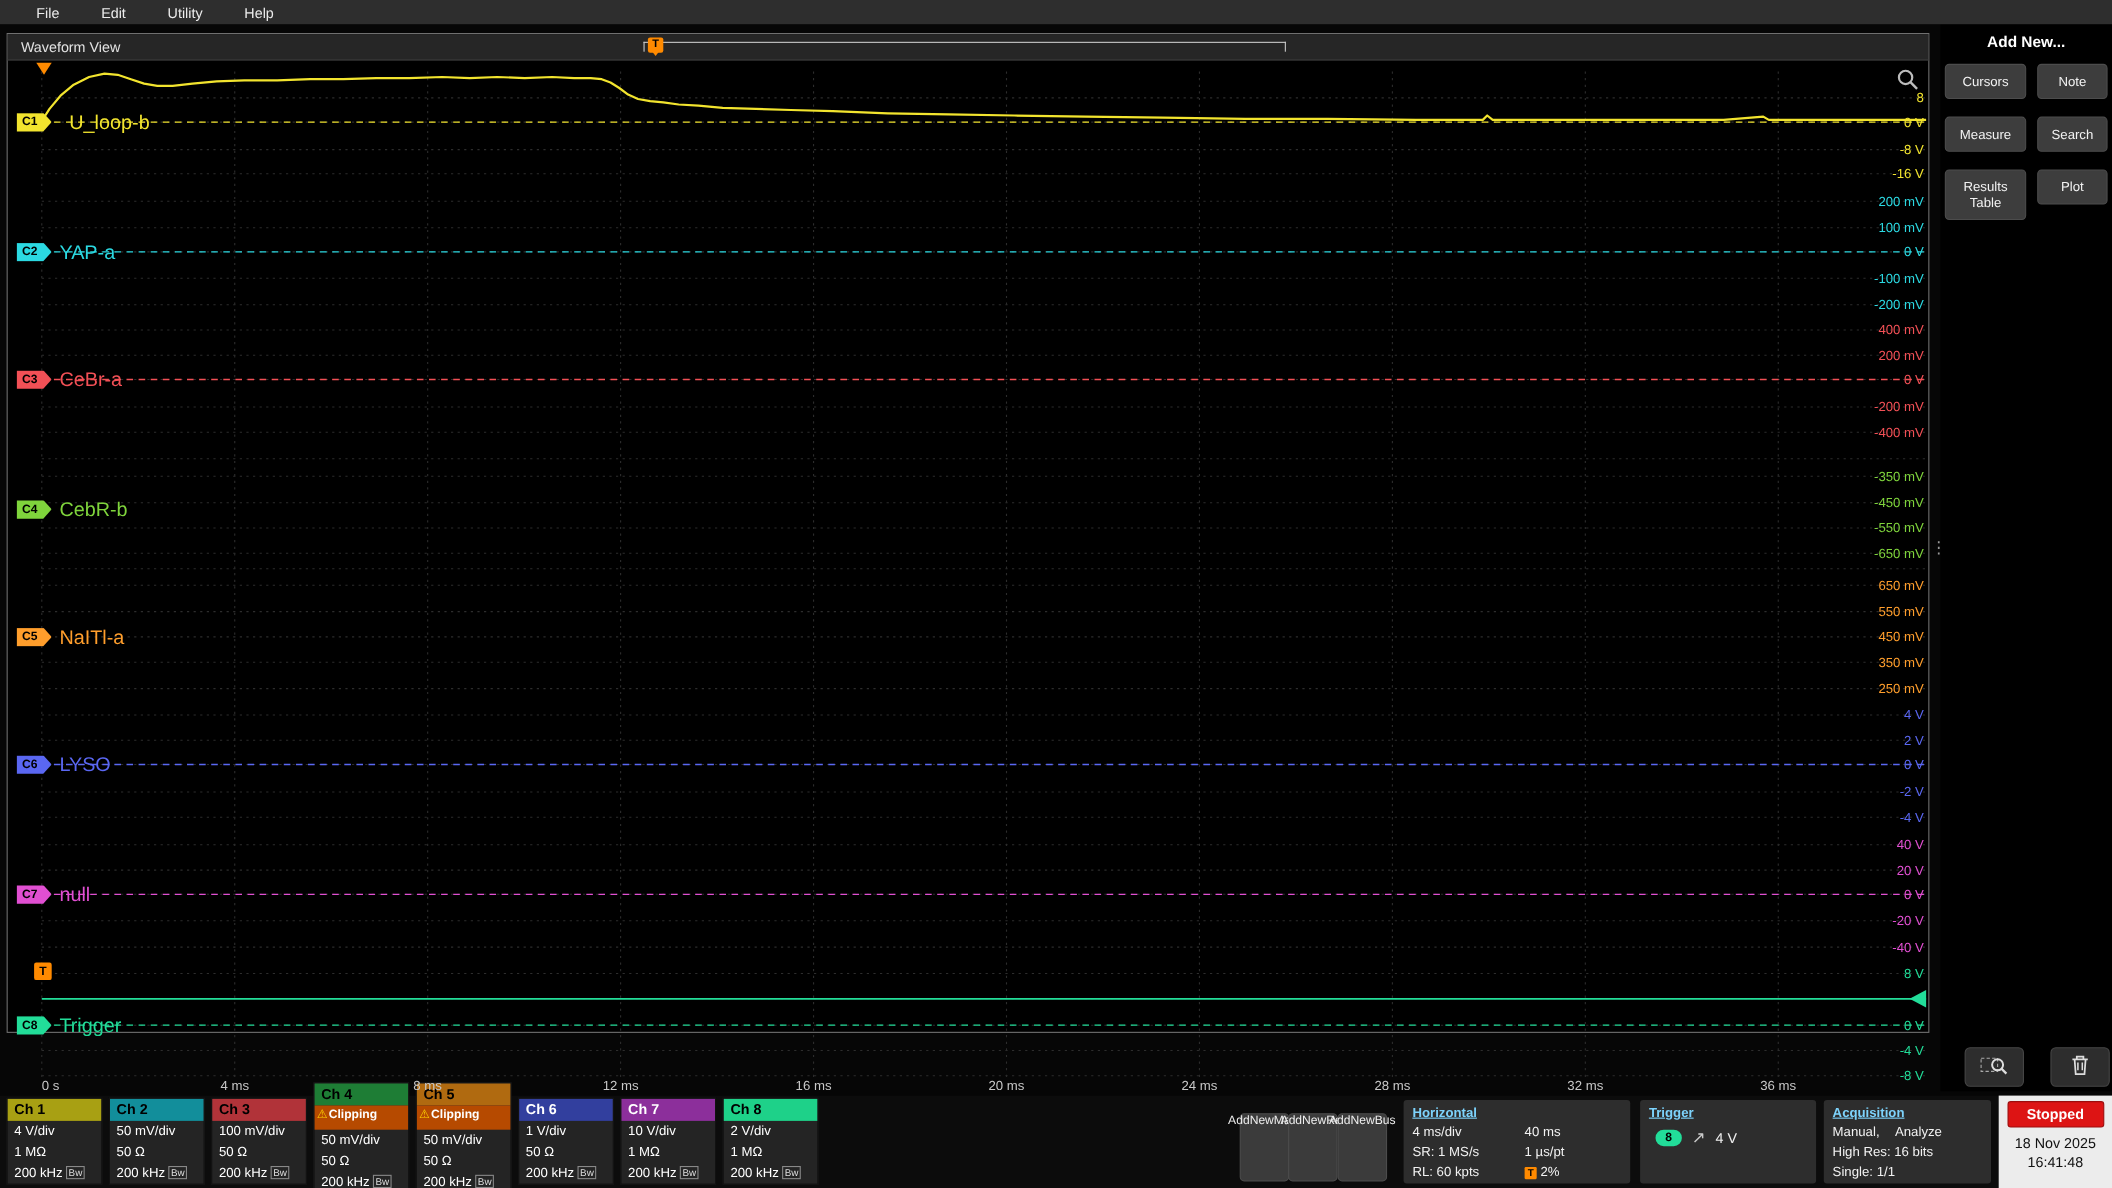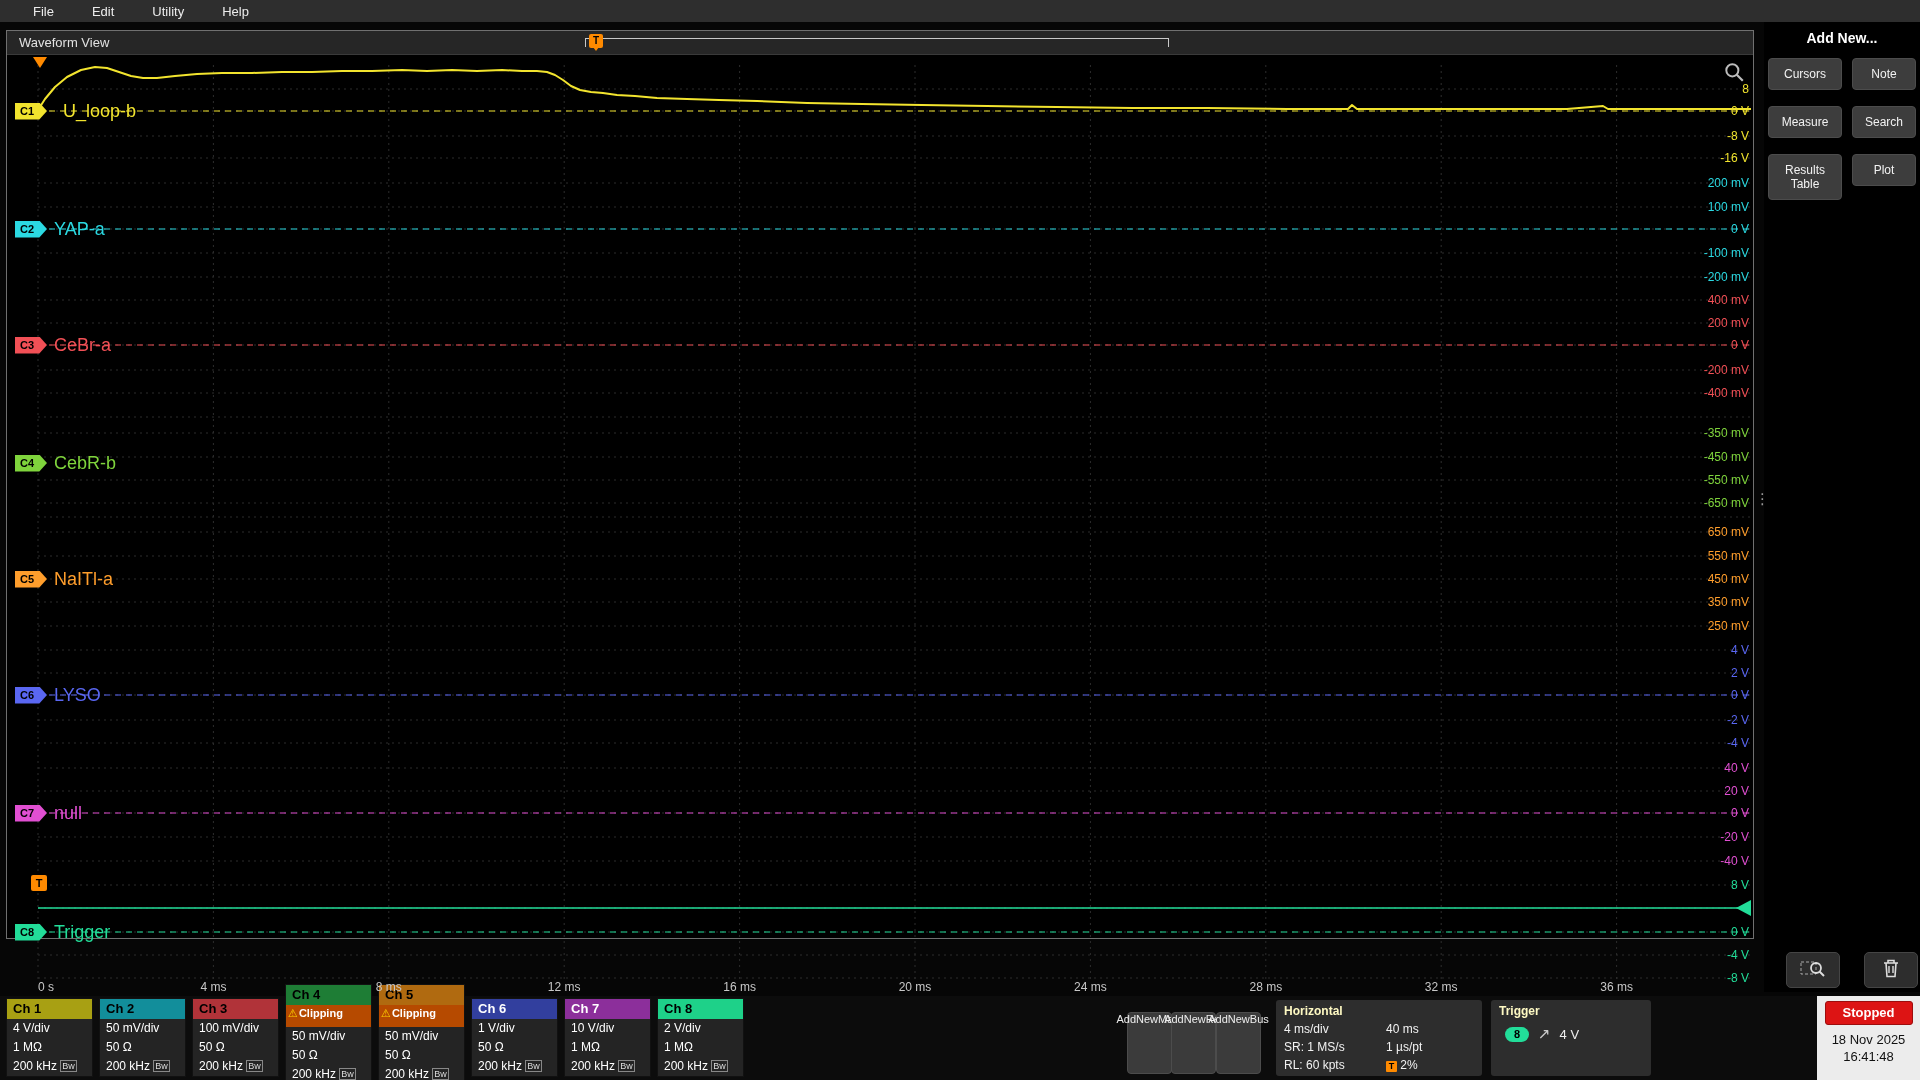--- a/index.html
+++ b/index.html
@@ -57,21 +57,21 @@
   .ch-head{height:20px;font-size:13px;font-weight:bold;line-height:20px;padding-left:6px;}
   .ch-line{font-size:12px;color:#fff;line-height:19px;padding-left:6px;white-space:nowrap;}
   .bw{font-size:9px;border:1px solid #888;padding:0 1px;color:#ddd;vertical-align:1px;}
   .ch-clip{height:22px;background:#b64a00;color:#fff;font-size:11px;font-weight:bold;
     line-height:17px;padding-left:2px;white-space:nowrap;}
   .warn{color:#ffd200;margin-right:1px;}
   .add-btn{position:absolute;width:45px;height:62px;top:16px;background:#3b3b3b;
     border:1px solid #4c4c4c;border-radius:4px;color:#eee;font-size:11px;text-align:center;
     display:flex;flex-direction:row;justify-content:center;line-height:13px;}
   .panel{position:absolute;top:4px;height:76px;background:#2d2d2d;border-radius:3px;color:#eee;}
-  .panel-title{font-size:12px;font-weight:bold;padding:4px 0 1px 8px;color:#fef9c3;}
+  .panel-title{font-size:12px;font-weight:bold;padding:4px 0 1px 8px;color:#7dd3fc;text-decoration:underline;}
   .h-panel{left:1276px;width:206px;}
   .h-grid{display:grid;grid-template-columns:102px auto;padding:1px 0 0 8px;font-size:12px;
     line-height:18px;color:#f2f2f2;}
   .mini-t{display:inline-block;background:#ff8a00;color:#000;font-size:9px;width:11px;height:11px;
     line-height:11px;text-align:center;border-radius:1px;font-weight:bold;}
   .t-panel{left:1491px;width:160px;}
   .t-row{display:flex;align-items:center;gap:9px;padding:6px 0 0 14px;font-size:13px;}
   .t-badge{display:inline-block;width:24px;height:15px;background:#22dd99;border-radius:8px;
     color:#000;font-size:11px;font-weight:bold;text-align:center;line-height:15px;}
   .t-slope{color:#c9c9c9;font-size:15px;}
@@ -380,20 +380,30 @@
 
     <div class="panel t-panel">
       <div class="panel-title">Trigger</div>
       <div class="t-row">
         <span class="t-badge" style="background: rgb(34, 221, 153);">8</span>
         <span class="t-slope">↗</span>
         <span>4 V</span>
       </div>
     </div>
 
+    <div class="panel a-panel">
+      <div class="panel-title">Acquisition</div>
+      <div class="a-grid">
+        <div class="a-row1">
+          <span>Manual,</span><span>Analyze</span>
+        </div>
+        <div>High Res: 16 bits</div>
+        <div>Single: 1/1</div>
+      </div>
+    </div>
 
     <div class="status-tile">
       <button class="stopped-btn" style="background: rgb(221, 20, 20);">Stopped</button>
       <div class="datetime">
         <div>18 Nov 2025</div>
         <div>16:41:48</div>
       </div>
     </div>
   </div>
 

